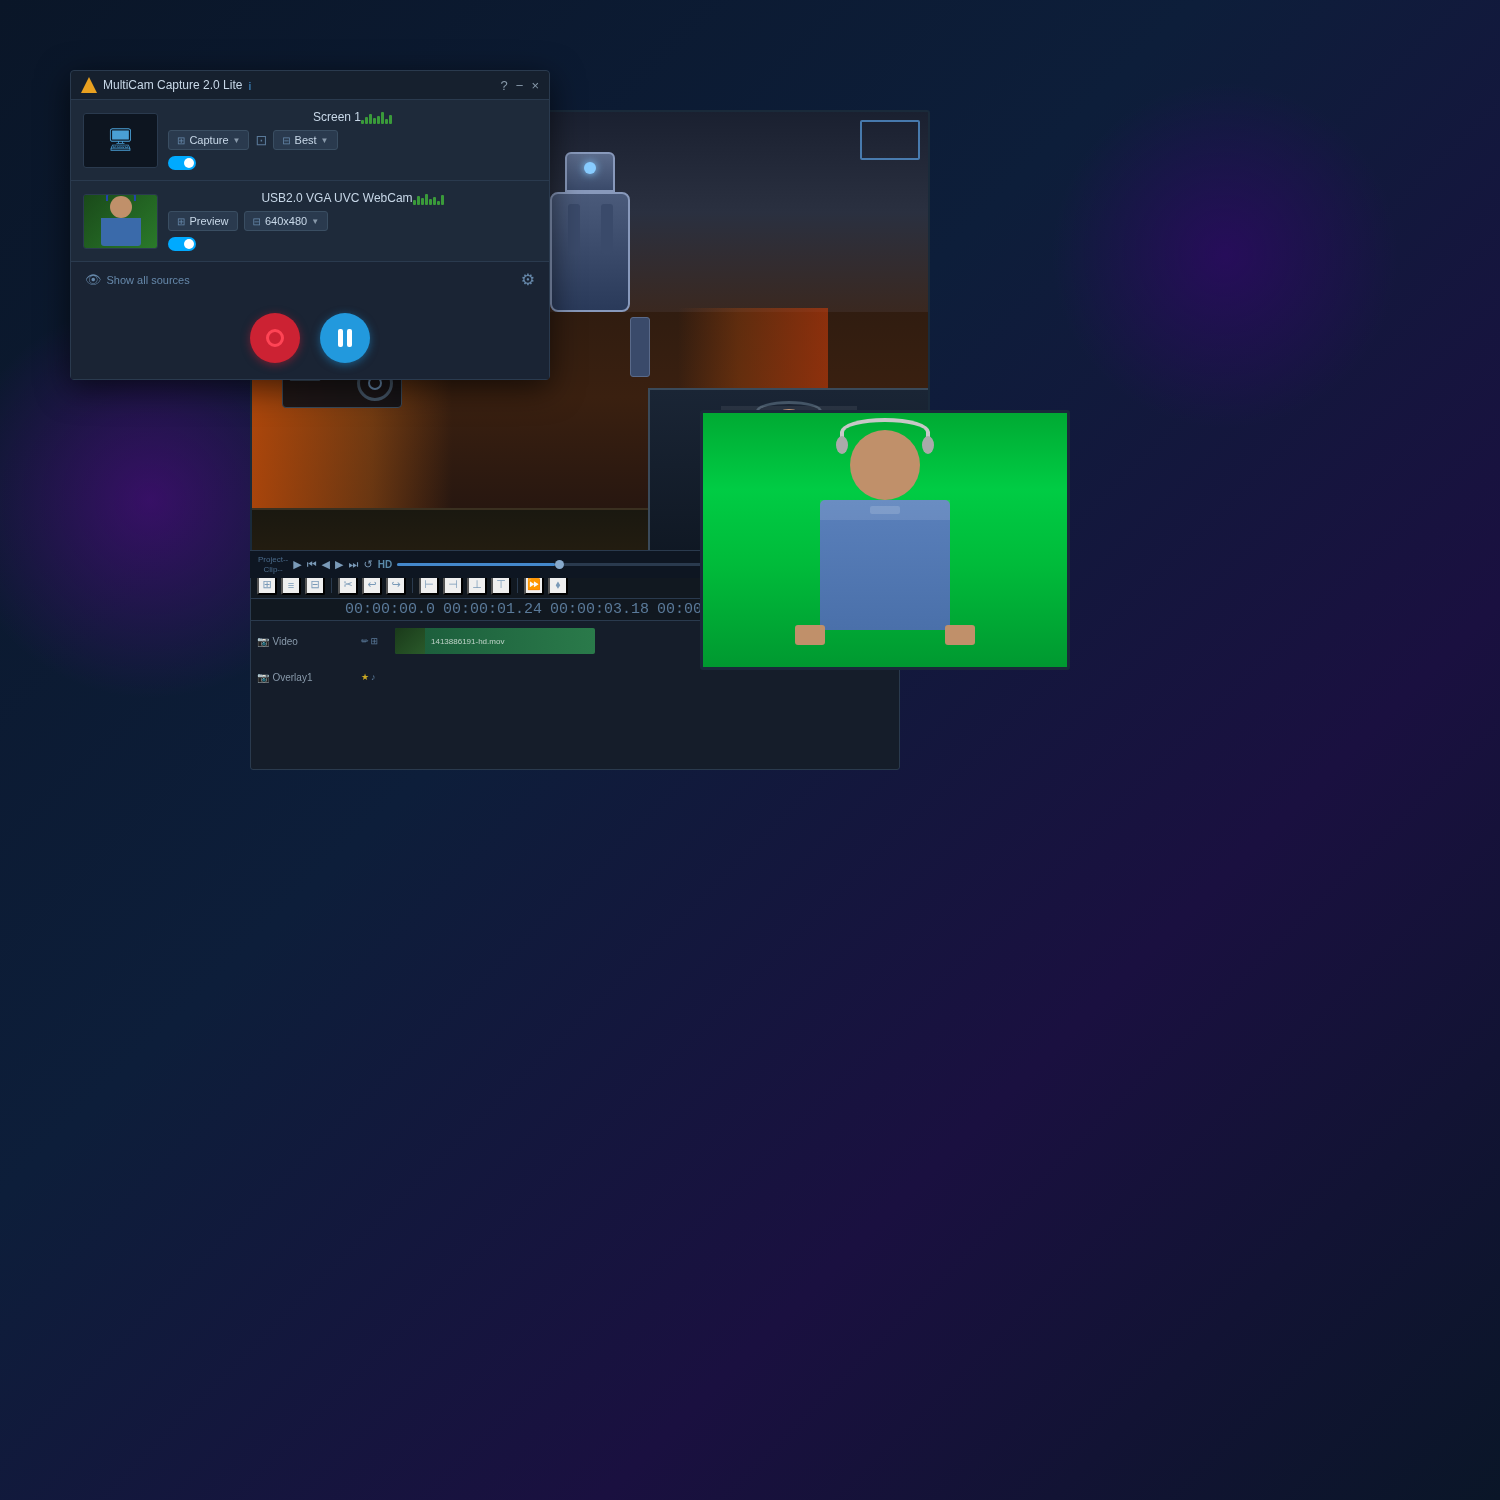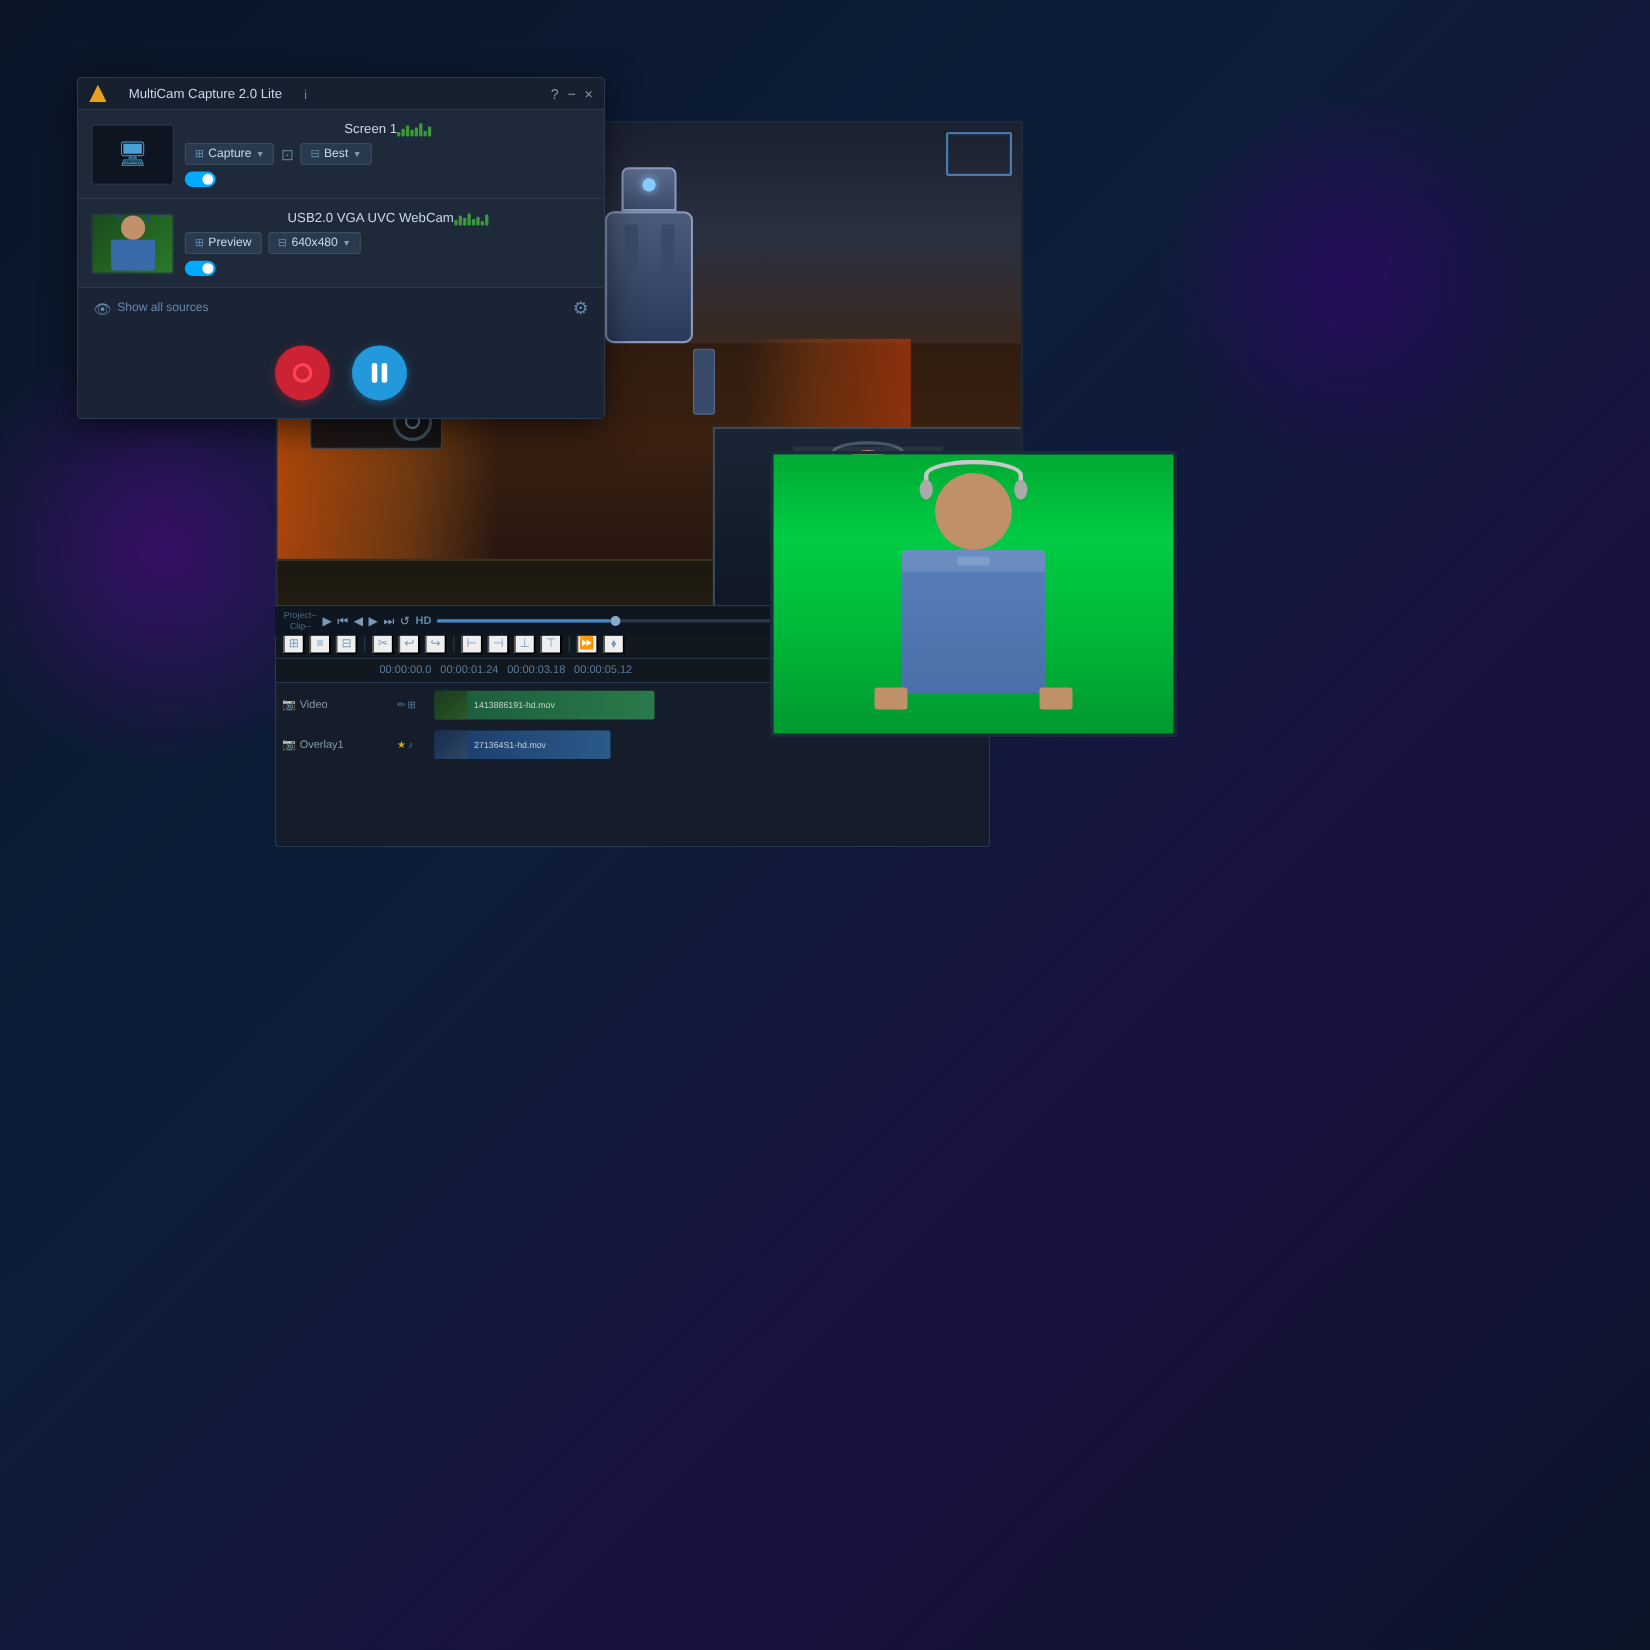--- a/index.html
+++ b/index.html
@@ -58,21 +58,21 @@
       display: flex;
       align-items: center;
       justify-content: space-between;
       padding: 6px 10px;
       border-bottom: 1px solid #2a3a4e;
       border-radius: 4px 4px 0 0;
     }
     .titlebar-left {
       display: flex;
       align-items: center;
-      gap: 20px;
+      gap: 6px;
     }
     .titlebar-logo {
       width: 16px;
       height: 16px;
       background: #e8a020;
       clip-path: polygon(50% 0%, 0% 100%, 100% 100%);
     }
     .titlebar-title {
       color: #c8d8e8;
       font-size: 12px;
@@ -466,21 +466,22 @@
       background: #111820;
       height: 22px;
       display: flex;
       align-items: center;
       padding: 0 6px;
       border-bottom: 1px solid #2a3a4e;
       gap: 8px;
     }
     .time-marker {
       color: #5a7a9a;
-      font-size: 10px;
+      font-size: 15px;
+      font-family: Liberation Mono, monospace;
     }
 
     .timeline-tracks {
       padding: 4px 6px;
     }
     .track-row {
       display: flex;
       align-items: center;
       height: 32px;
       margin-bottom: 4px;
@@ -957,26 +958,20 @@
 
         <div class="track-row">
           <div style="display:flex;align-items:center;gap:3px;width:100px;flex-shrink:0;">
             <span style="color:#5a7a9a;font-size:10px;">📷</span>
             <span class="track-label">Overlay1</span>
           </div>
           <div style="display:flex;align-items:center;gap:2px;width:30px;flex-shrink:0;">
             <span style="color:#ccaa22;font-size:9px;">★</span>
             <span style="color:#5a7a9a;font-size:9px;">♪</span>
           </div>
-          <div class="track-content">
-            <div class="track-clip clip-overlay">
-              <div class="clip-overlay-thumb"></div>
-              <span style="margin-left:32px;">271364S1-hd.mov</span>
-            </div>
-          </div>
         </div>
       </div>
     </div>
 
     <div class="webcam-large">
       <div class="webcam-large-inner">
         <div class="webcam-person-large">
           <div class="wpl-head">
             <div class="wpl-headset"></div>
             <div class="wpl-headset-left"></div>

